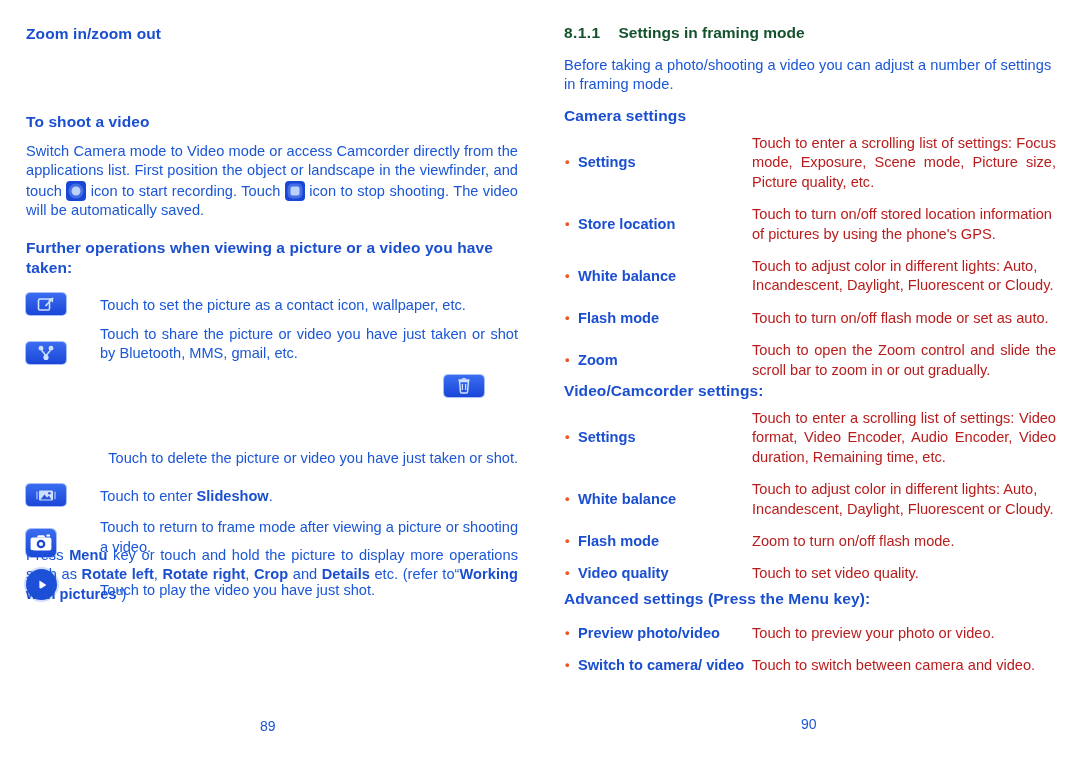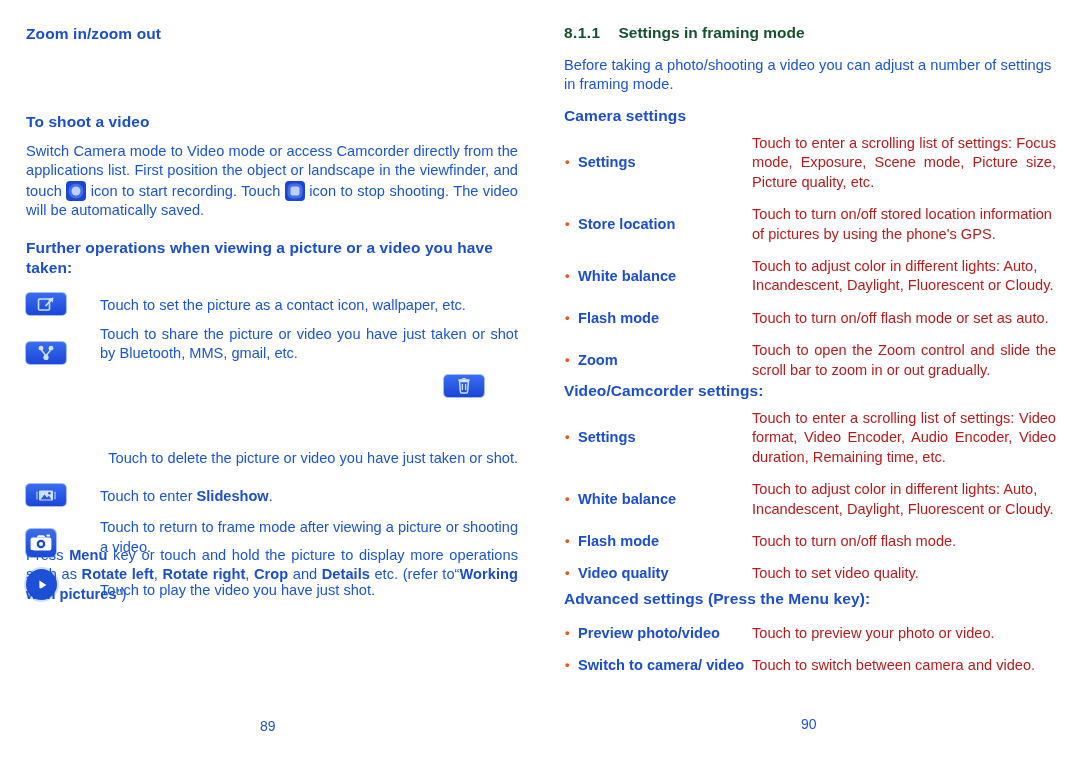--- a/index.html
+++ b/index.html
@@ -361,21 +361,21 @@
       <div class="def-row">
         <div class="def-term">Settings</div>
         <div class="def-desc">Touch to enter a scrolling list of settings: Video format, Video Encoder, Audio Encoder, Video duration, Remaining time, etc.</div>
       </div>
       <div class="def-row">
         <div class="def-term">White balance</div>
         <div class="def-desc nojust">Touch to adjust color in different lights: Auto, Incandescent, Daylight, Fluorescent or Cloudy.</div>
       </div>
       <div class="def-row">
         <div class="def-term">Flash mode</div>
-        <div class="def-desc nojust">Touch to turn on/off flash mode.</div>
+        <div class="def-desc nojust">Zoom to turn on/off flash mode.</div>
       </div>
       <div class="def-row">
         <div class="def-term">Video quality</div>
         <div class="def-desc nojust">Touch to set video quality.</div>
       </div>
     </div>
 
     <h3 id="r-h4" class="heading">Advanced settings (Press the Menu key):</h3>
 
     <div id="r-list3">

